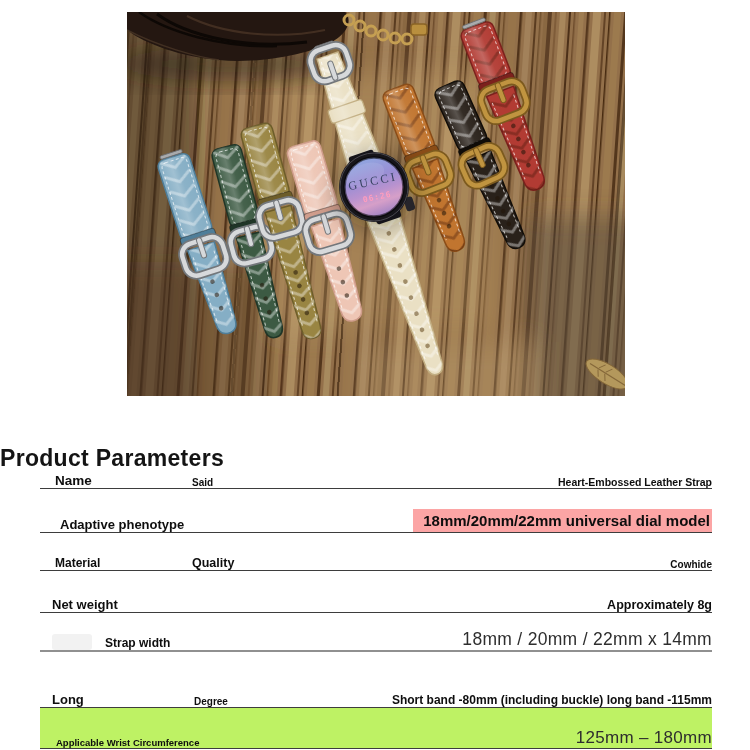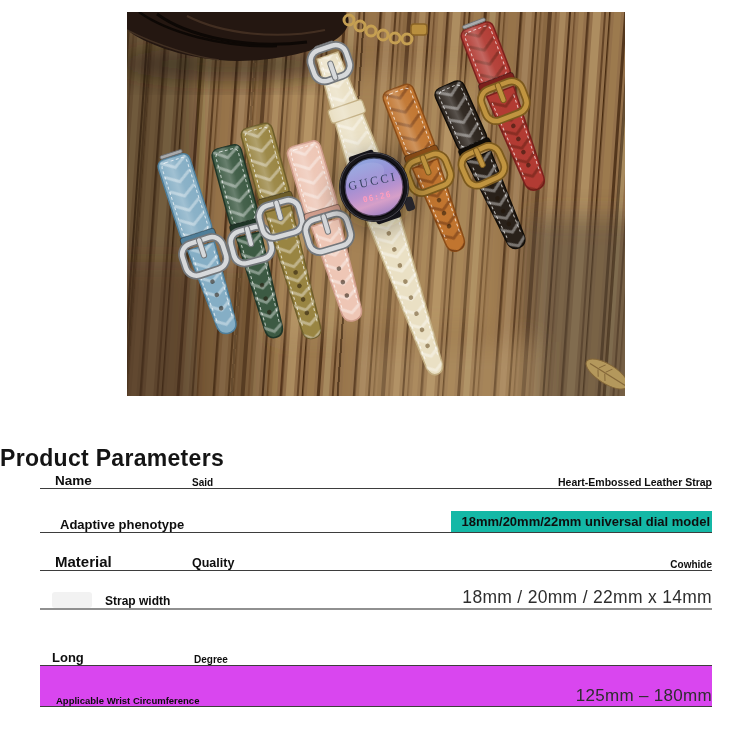--- a/index.html
+++ b/index.html
@@ -9,31 +9,31 @@
   .title{position:absolute;left:0;top:402px;width:706px;
          font-size:23px;font-weight:bold;color:#141414;letter-spacing:.3px;margin-top:43px;}
   .tbl{position:absolute;left:40px;top:448px;width:672px;}
   .row{display:flex;align-items:flex-end;border-bottom:1.5px solid #3d3d3d;box-sizing:border-box;}
   .lbl{font-weight:bold;color:#0e0e0e;white-space:nowrap;}
   .sub{font-weight:bold;color:#0e0e0e;white-space:nowrap;margin-left:42px;}
   .val{margin-left:auto;font-weight:bold;text-align:right;color:#0e0e0e;white-space:nowrap;}
   .r1{height:41px}.r1 .lbl{font-size:13.5px;padding-left:15px;width:95px;flex:none}
   .r1 .sub{font-size:10px}.r1 .val{font-size:10.5px}
   .r2{height:44px}.r2 .lbl{padding-left:20px;font-size:13px}
-  .r2 .val{font-size:13px;background:#14b8a6;padding:3px 2px 3px 10px}
-  .r3{height:38px}.r3 .lbl{font-size:15px;padding-left:15px;width:95px;flex:none}
+  .r2 .val{font-size:15px;background:#fca5a5;padding:3px 2px 3px 10px}
+  .r3{height:38px}.r3 .lbl{font-size:12px;padding-left:15px;width:95px;flex:none}
   .r3 .sub{font-size:12.5px}.r3 .val{font-size:10px}
   .r4{height:42px}.r4 .lbl{padding-left:12px;font-size:13px}.r4 .val{font-size:12.5px}
   .r5{height:39px;border-bottom:2.5px solid #909090}
   .r5 .ghost{width:40px;height:16px;background:#f2f2f2;border-radius:3px;margin-left:12px;flex:none}
   .r5 .lbl{padding-left:13px;font-size:12px}
   .r5 .val{font-size:17.5px;font-weight:normal;color:#2e2e2e;letter-spacing:.3px}
   .r6{height:56px}.r6 .lbl{font-size:13px;padding-left:12px;width:100px;flex:none}
   .r6 .sub{font-size:10px}.r6 .val{font-size:12px}
-  .r7{height:41px;background:#d946ef}.r7 .lbl{font-size:9.5px;padding-left:16px}
+  .r7{height:41px;background:#bef264}.r7 .lbl{font-size:9.5px;padding-left:16px}
   .r7 .val{font-size:17px;font-weight:normal;color:#2e2e2e;letter-spacing:.3px}
 </style>
 </head>
 <body>
 
 <div class="page">
 
   <svg class="photo" viewBox="0 0 498 384" xmlns="http://www.w3.org/2000/svg">
     <defs>
       <pattern id="wood" width="140" height="600" patternUnits="userSpaceOnUse" patternTransform="rotate(4)">
@@ -298,27 +298,32 @@
     </div>
     <div class="row r2">
       <span class="lbl">Adaptive phenotype</span>
       <span class="val">18mm/20mm/22mm universal dial model</span>
     </div>
     <div class="row r3">
       <span class="lbl">Material</span>
       <span class="sub">Quality</span>
       <span class="val">Cowhide</span>
     </div>
+    <div class="row r4">
+      <span class="lbl">Net weight</span>
+      <span class="val">Approximately 8g</span>
+    </div>
     <div class="row r5">
       <span class="ghost"></span>
       <span class="lbl">Strap width</span>
       <span class="val">18mm / 20mm / 22mm x 14mm</span>
     </div>
     <div class="row r6">
       <span class="lbl">Long</span>
       <span class="sub">Degree</span>
+      <span class="val">Short band -80mm (including buckle) long band -115mm</span>
     </div>
     <div class="row r7">
       <span class="lbl">Applicable Wrist Circumference</span>
       <span class="val">125mm – 180mm</span>
     </div>
   </div>
 </div>
 
 </body></html>

